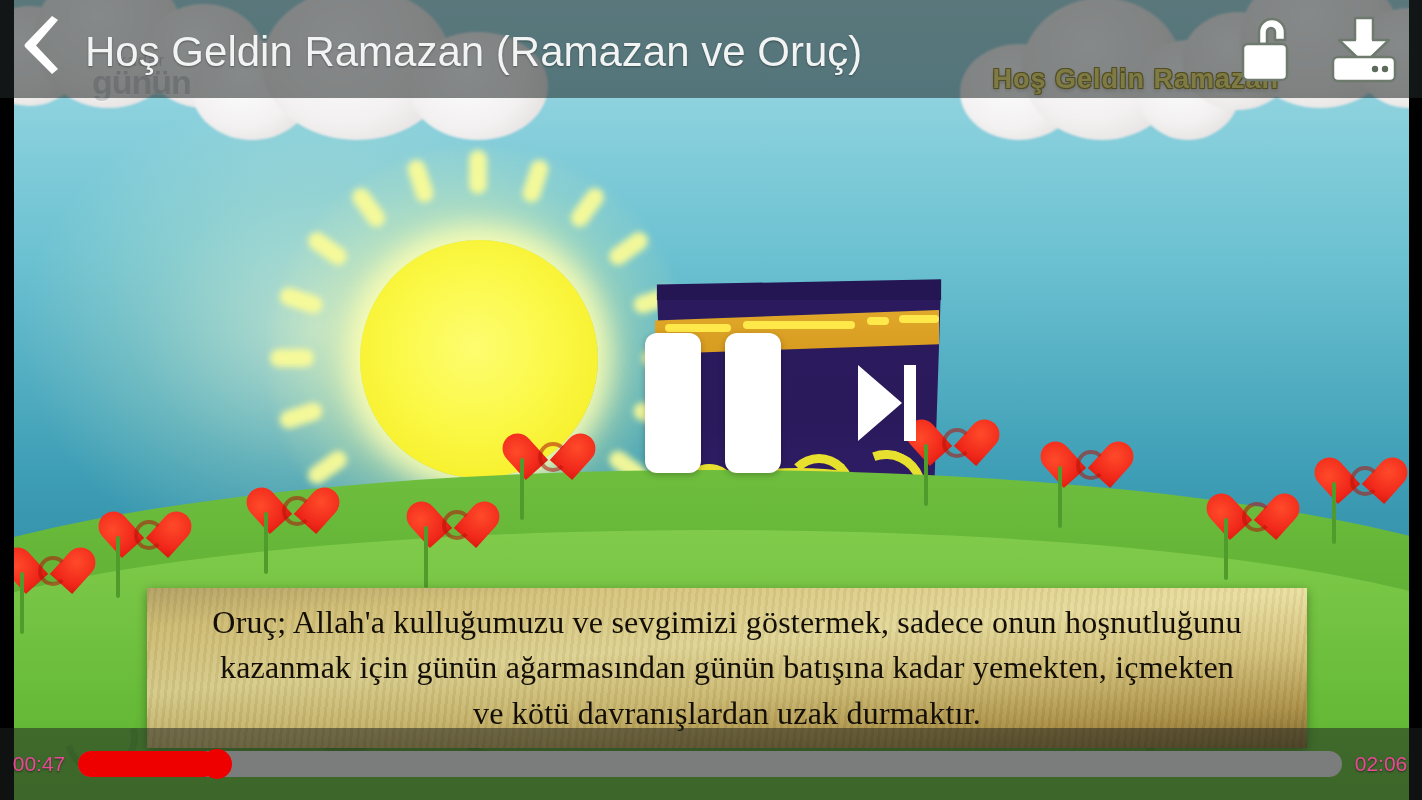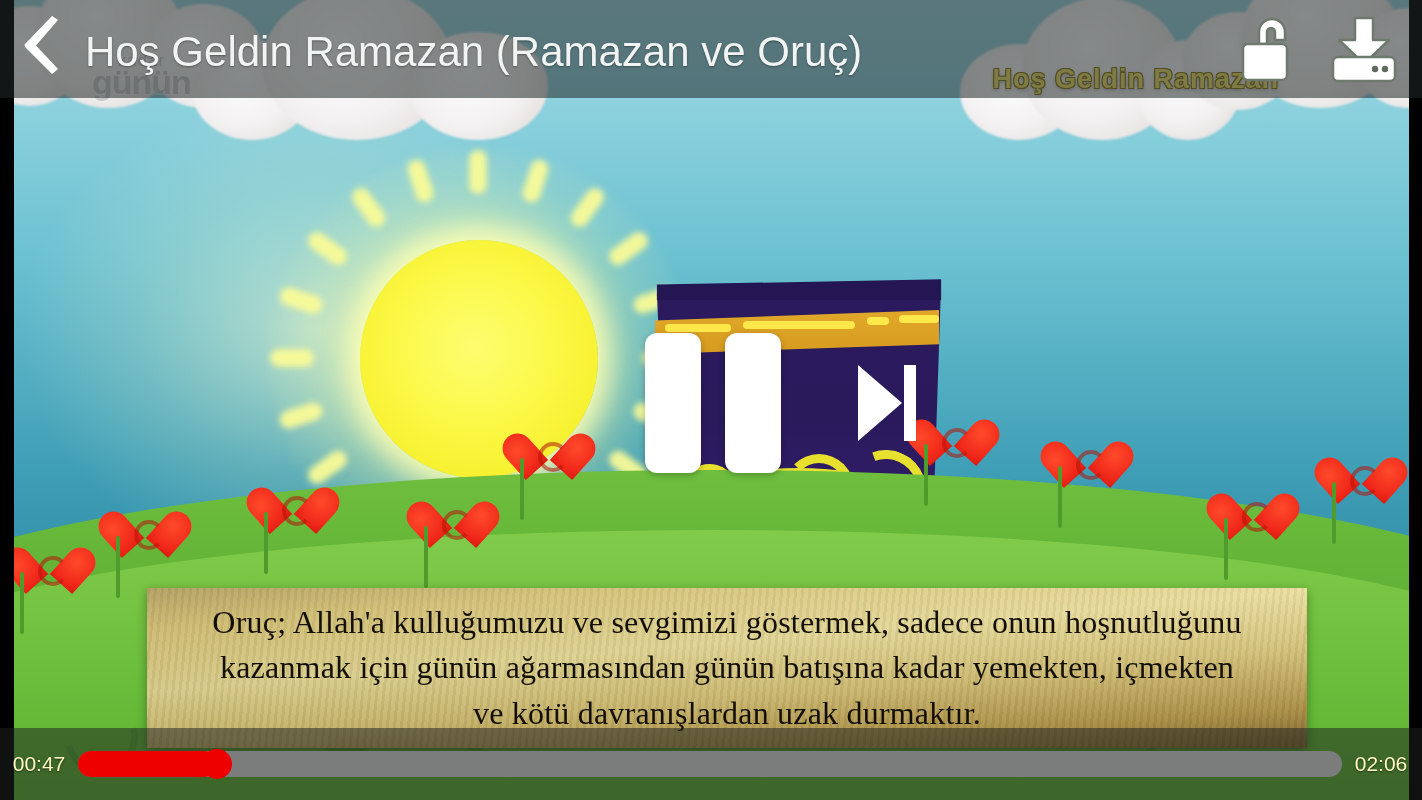--- a/index.html
+++ b/index.html
@@ -335,21 +335,21 @@
     position: absolute;
     left: 0; bottom: 0;
     width: 1422px; height: 72px;
     background: rgba(30, 34, 34, 0.52);
     z-index: 60;
     display: flex;
     align-items: center;
   }
   #time-current, #time-total {
     font-size: 21px;
-    color: #fef9c3;
+    color: #ec4899;
     width: 66px;
     text-align: center;
     text-shadow: 0 1px 2px rgba(0,0,0,0.5);
     flex: 0 0 auto;
   }
   #time-current { margin-left: 6px; }
   #time-total { margin-right: 8px; }
   #seek-bar {
     position: relative;
     flex: 1 1 auto;

